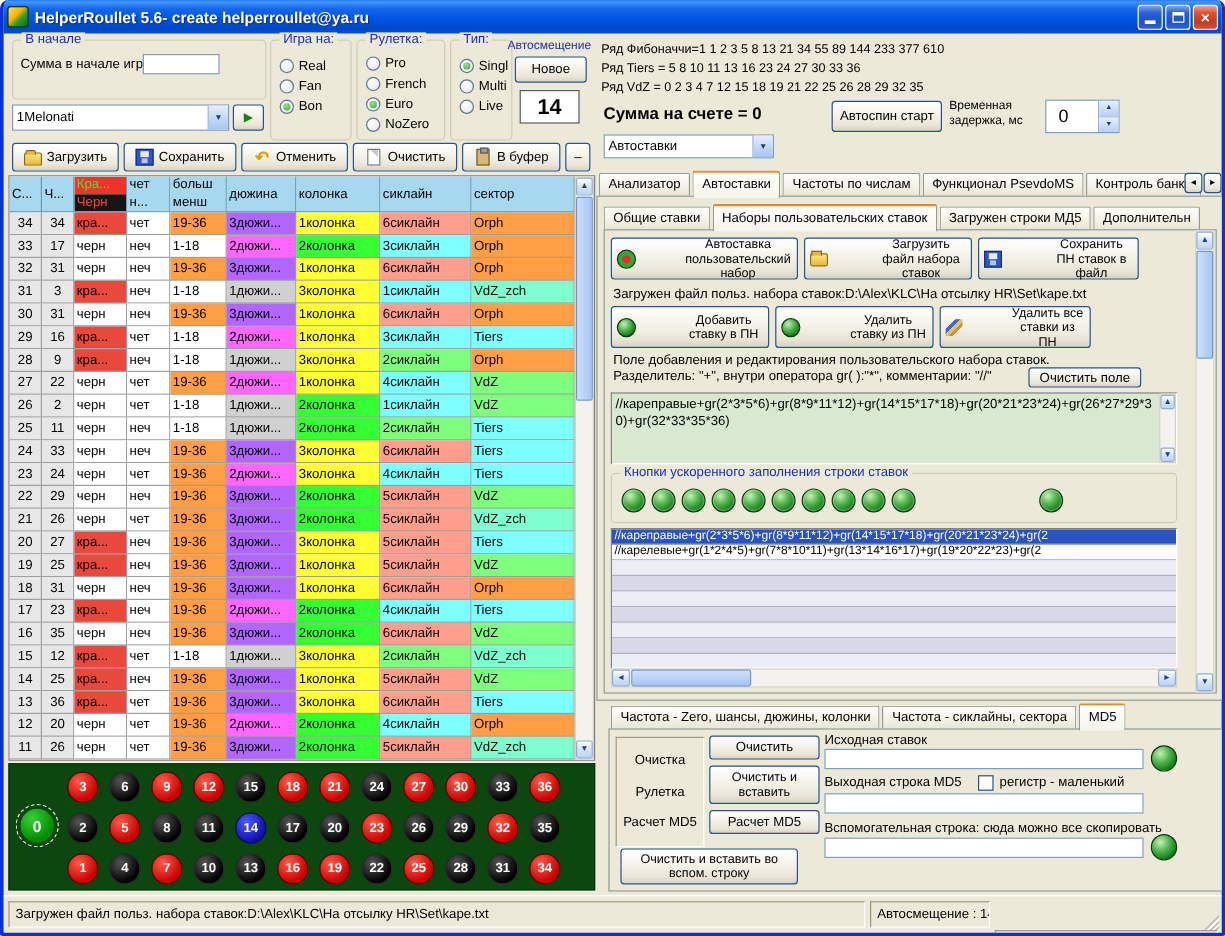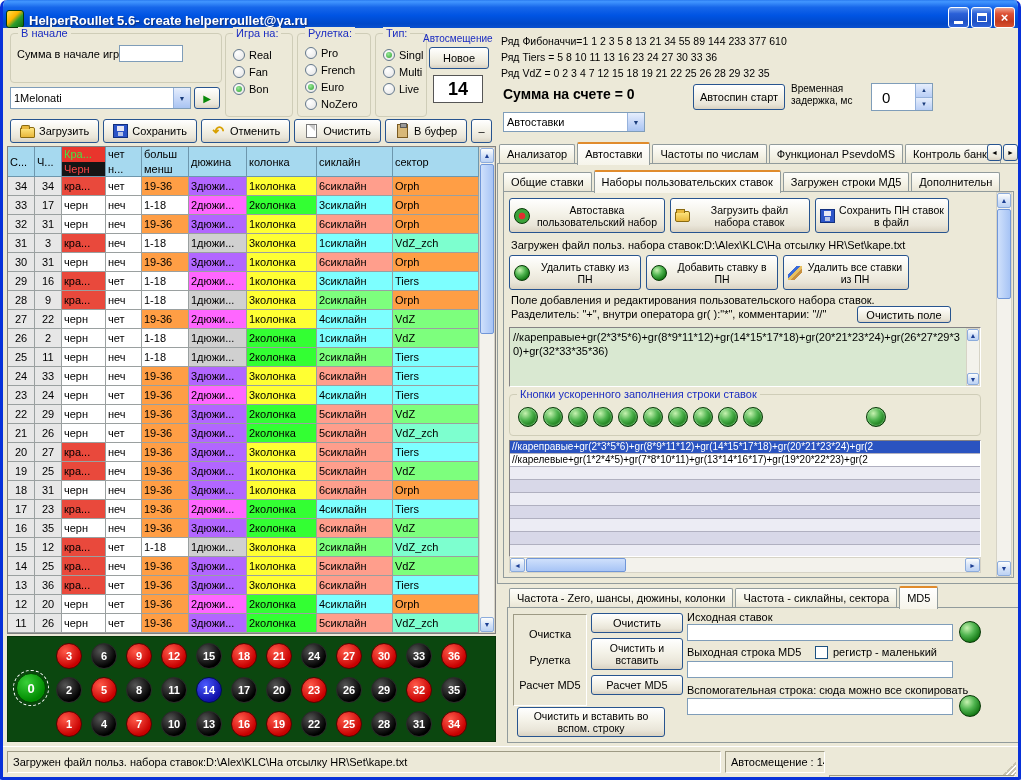--- a/index.html
+++ b/index.html
@@ -3,21 +3,21 @@
 <meta charset="utf-8">
 <style>
   * { margin:0; padding:0; box-sizing:border-box; font-family:"Liberation Sans",sans-serif; }
   html,body { background:#ffffff; }
   #window { position:relative; width:1021px; height:780px; background:#ece9d8;
             border:3px solid #0831d9; border-top:none; border-radius:7px 7px 2px 2px; overflow:hidden; }
 
   
   .titlebar { position:absolute; left:-3px; top:0; width:1021px; height:28px;
     background:linear-gradient(180deg,#2a7bf0 0%,#4296ff 6%,#1767ea 26%,#0054e3 55%,#0048c8 85%,#0a50cf 100%);
-    display:flex; align-items:flex-end; padding:0 6px; gap:5px; border-radius:6px 6px 0 0; }
+    display:flex; align-items:center; padding:0 6px; gap:5px; border-radius:6px 6px 0 0; }
   .app-icon { width:18px; height:18px; border-radius:3px; border:1px solid #083a08;
     background:linear-gradient(135deg,#ffe14d 0%,#ffb400 40%,#2e9e2e 62%,#0c6c0c 100%); }
   .title-text { color:#fff; font-size:13px; font-weight:bold; text-shadow:1px 1px 1px #10307a; flex:1; white-space:nowrap; overflow:hidden; }
   .win-btns { display:flex; gap:2px; }
   .wbtn { width:21px; height:21px; border-radius:3px; border:1px solid #fff; display:flex; align-items:center; justify-content:center; color:#fff; font-size:13px; font-weight:bold; }
   .wbtn.min,.wbtn.max { background:linear-gradient(180deg,#7ba4ec 0%,#2a60d8 30%,#1e51c4 70%,#2f63d8 100%); }
   .wbtn.close { background:linear-gradient(180deg,#f2a28c 0%,#dd5136 30%,#c33a1e 70%,#d8502e 100%); }
   .glyph-min { width:9px; height:3px; background:#fff; margin-top:9px; }
   .glyph-max { width:10px; height:9px; border:1px solid #fff; border-top-width:3px; }
 
@@ -96,21 +96,21 @@
   .tabstrip { position:absolute; display:flex; align-items:flex-end; }
   .tab { height:20px; line-height:18px; padding:0 7px; font-size:11px; white-space:nowrap;
     background:linear-gradient(180deg,#fefefb,#f3f1e4 60%,#e8e4d4); border:1px solid #919b9c; border-bottom:none;
     border-radius:2px 2px 0 0; margin-right:2px; }
   .tab.active { height:23px; line-height:21px; background:linear-gradient(180deg,#ffffff,#f6f4ea); border-top:2px solid #e08b2c; margin-bottom:-1px; z-index:3; position:relative; }
   .panel { position:absolute; border:1px solid #919b9c; background:#ece9d8; }
 
   
   .ab-row { position:absolute; display:flex; gap:5px; }
   .ab-btn { height:35px; padding:0 4px; }
-  .ab-text { font-size:10.5px; line-height:12px; text-align:center; white-space:normal; }
+  .ab-text { font-size:10.5px; line-height:12px; text-align:center; white-space:normal;margin-left:36px; }
   #editor { position:absolute; left:506px; top:327px; width:472px; height:60px; background:#d9e8d1;
     border:1px solid; border-color:#848284 #fff #fff #848284; font-size:11px; line-height:14px; padding:2px 18px 2px 3px; word-break:break-all; }
   .orbs { display:flex; gap:5px; align-items:center; }
   .orb { width:20px; height:20px; border-radius:50%; border:1px solid #063906; flex:0 0 auto;
     background:radial-gradient(circle at 35% 30%,#c6f2b0 0%,#4fb44f 40%,#157815 75%,#0a4d0a 100%); box-shadow:inset 0 0 2px #dfffdf; }
   .orb.far { margin-left:98px; }
   #bet-list { position:absolute; left:506px; top:440px; width:472px; height:117px; background:#fff;
     border:1px solid; border-color:#848284 #fff #fff #848284; overflow:hidden; }
   .list-row { height:13px; font-size:10px; line-height:12px; padding-left:2px; white-space:nowrap; overflow:hidden; border-bottom:1px solid #b0b0c0; }
   .list-row.selected { background:#2a53c0; color:#fff; }
@@ -644,26 +644,26 @@
         <div class="ab-text">Загрузить файл набора ставок</div>
       </div>
       <div class="xp-btn ab-btn" style="width: 134px;">
         <div class="tb-icon icon-save"></div>
         <div class="ab-text">Сохранить ПН ставок в файл</div>
       </div>
     </div>
   <span class="lb11" style="left:508px;top:239px;">Загружен файл польз. набора ставок:D:\Alex\KLC\На отсылку HR\Set\kape.txt</span>
   <div class="ab-row" id="ab-row2" style="left:506px;top:255px;">
       <div class="xp-btn ab-btn" style="width: 132px;">
+        <div class="tb-icon icon-orb-add"></div>
+        <div class="ab-text">Добавить ставку в ПН</div>
+      </div>
+      <div class="xp-btn ab-btn" style="width: 132px;">
         <div class="tb-icon icon-orb-del"></div>
         <div class="ab-text">Удалить ставку из ПН</div>
-      </div>
-      <div class="xp-btn ab-btn" style="width: 132px;">
-        <div class="tb-icon icon-orb-add"></div>
-        <div class="ab-text">Добавить ставку в ПН</div>
       </div>
       <div class="xp-btn ab-btn" style="width: 126px;">
         <div class="tb-icon icon-pencil"></div>
         <div class="ab-text">Удалить все ставки из ПН</div>
       </div>
     </div>
 
   <span class="lb11" style="left:508px;top:294px;">Поле добавления и редактирования пользовательского набора ставок.</span>
   <span class="lb11" style="left:508px;top:308px;">Разделитель: "+", внутри оператора gr( ):"*", комментарии: "//"</span>
   <button class="xp-btn" style="position:absolute;left:854px;top:306px;width:94px;height:17px;">Очистить поле</button>

